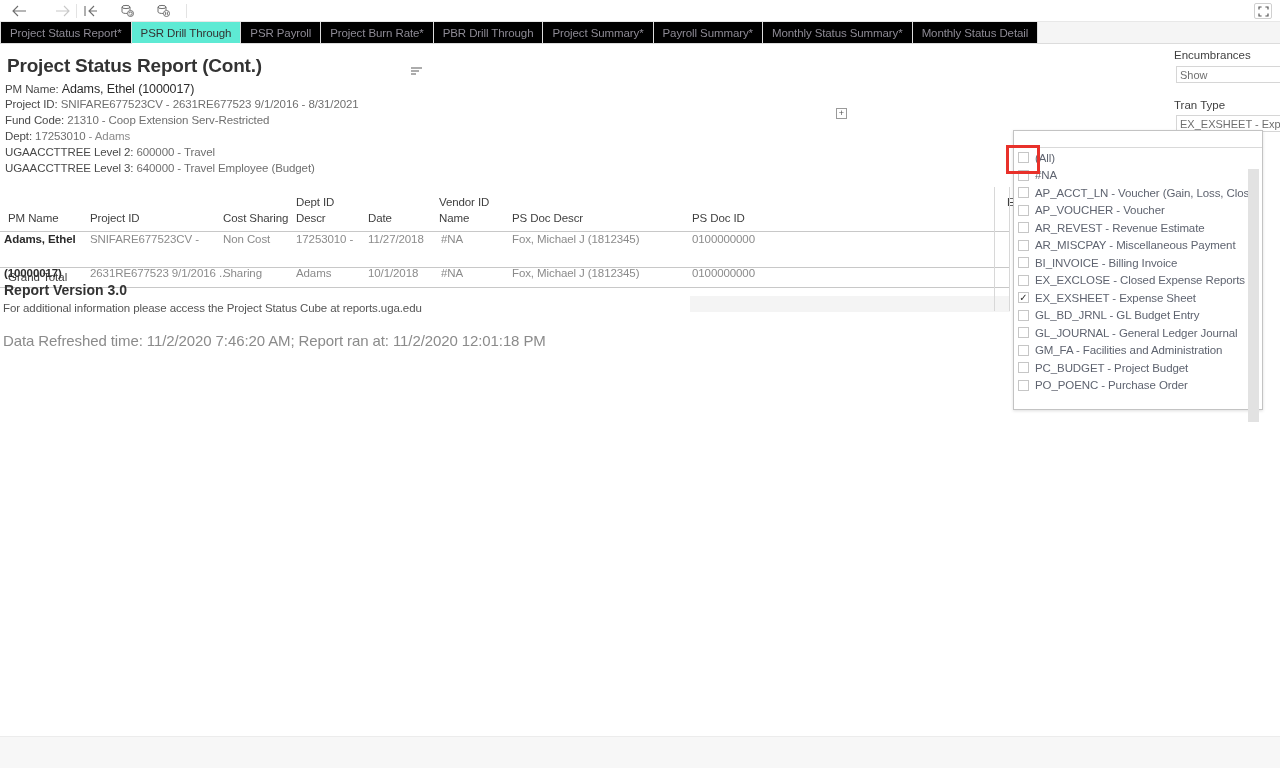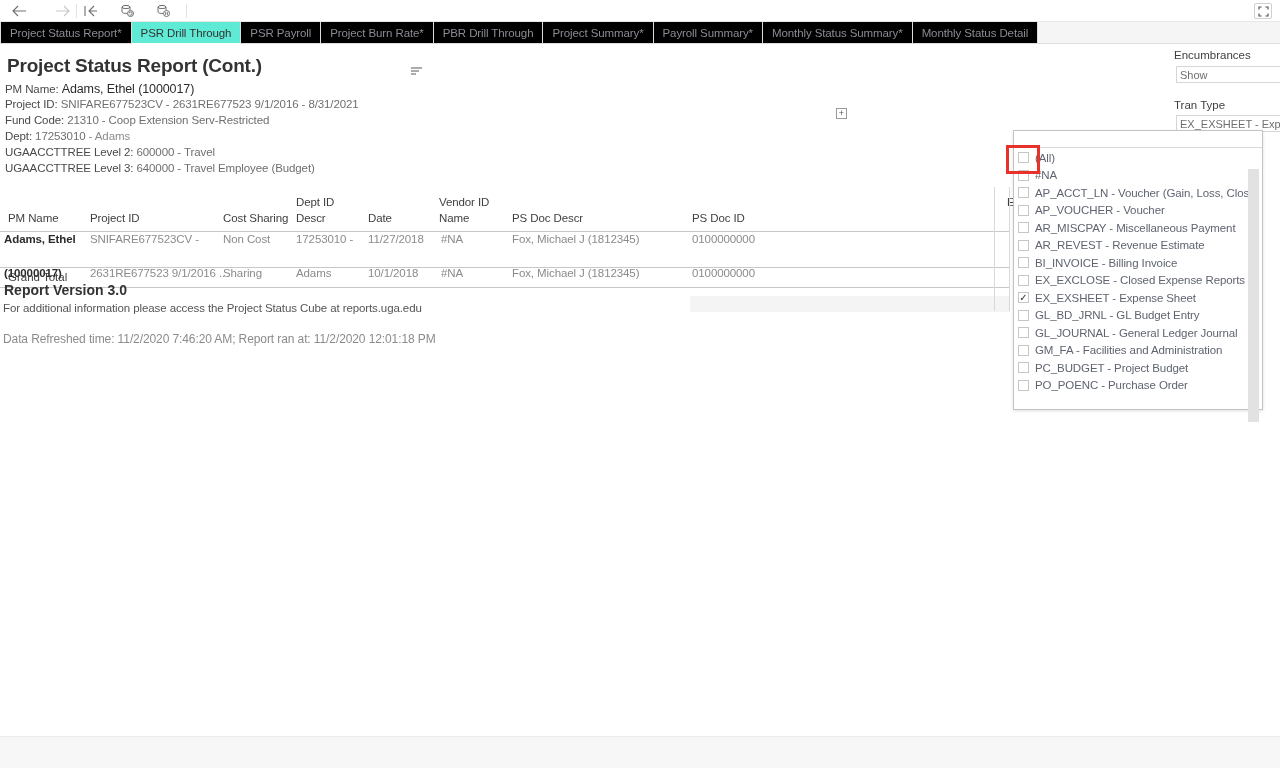--- a/index.html
+++ b/index.html
@@ -158,21 +158,21 @@
     position: absolute; left: 4px; top: 238px;
     font-size: 14px; font-weight: bold; color: #333333;
   }
   #report-note {
     position: absolute; left: 3px; top: 258px;
     font-size: 11.5px; color: #555555;
     letter-spacing: -0.1px;
   }
   #report-refresh {
     position: absolute; left: 3px; top: 288px;
-    font-size: 12px; color: #8b8b8b;
+    font-size: 15px; color: #8b8b8b;
     letter-spacing: -0.1px;
   }
 
   
   .filter-label {
     position: absolute;
     font-size: 11.5px; color: #3f3f3f;
   }
   .filter-input {
     position: absolute;
@@ -431,25 +431,25 @@
     <div class="dd-item">
       <span class="dd-check"></span>
       <span>AP_ACCT_LN - Voucher (Gain, Loss, Close)</span>
     </div>
     <div class="dd-item">
       <span class="dd-check"></span>
       <span>AP_VOUCHER - Voucher</span>
     </div>
     <div class="dd-item">
       <span class="dd-check"></span>
+      <span>AR_REVEST - Revenue Estimate</span>
+    </div>
+    <div class="dd-item">
+      <span class="dd-check"></span>
       <span>AR_MISCPAY - Miscellaneous Payment</span>
-    </div>
-    <div class="dd-item">
-      <span class="dd-check"></span>
-      <span>AR_REVEST - Revenue Estimate</span>
     </div>
     <div class="dd-item">
       <span class="dd-check"></span>
       <span>BI_INVOICE - Billing Invoice</span>
     </div>
     <div class="dd-item">
       <span class="dd-check"></span>
       <span>EX_EXCLOSE - Closed Expense Reports</span>
     </div>
     <div class="dd-item">

